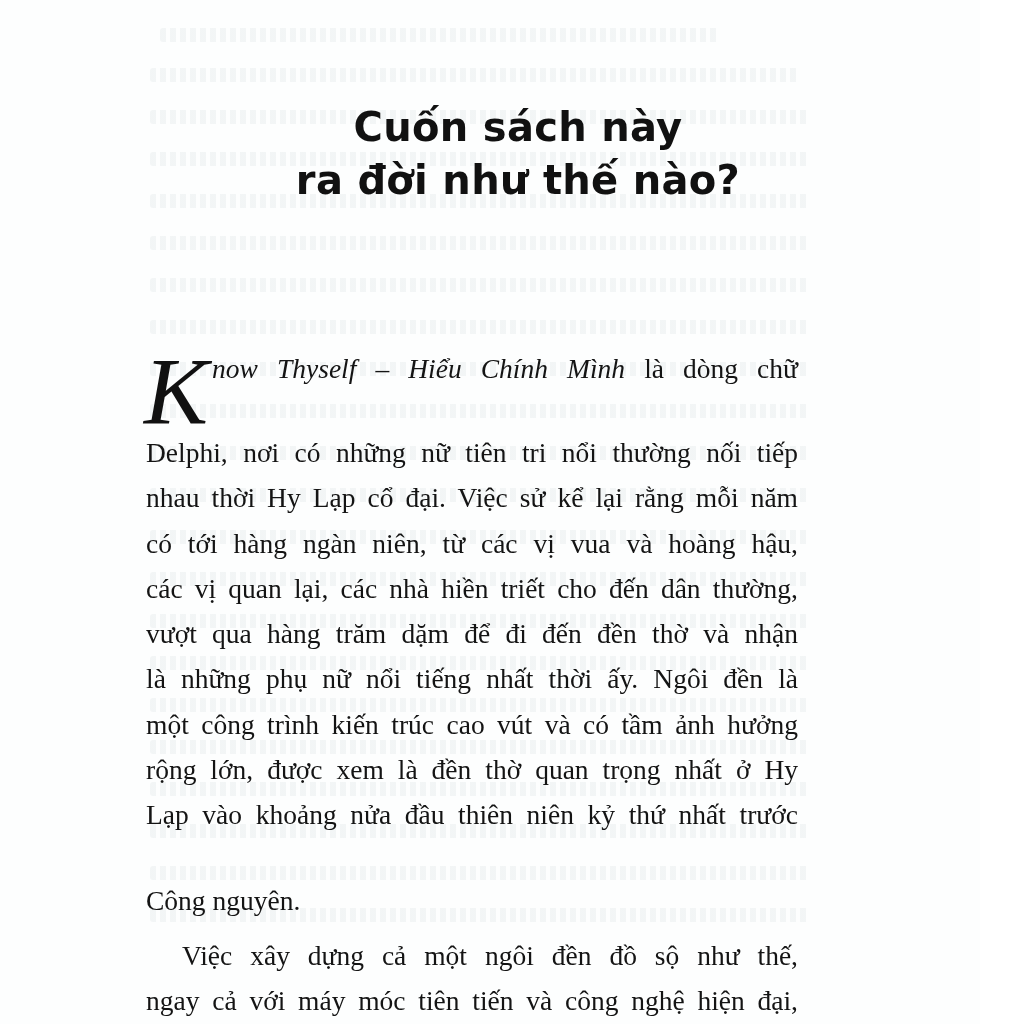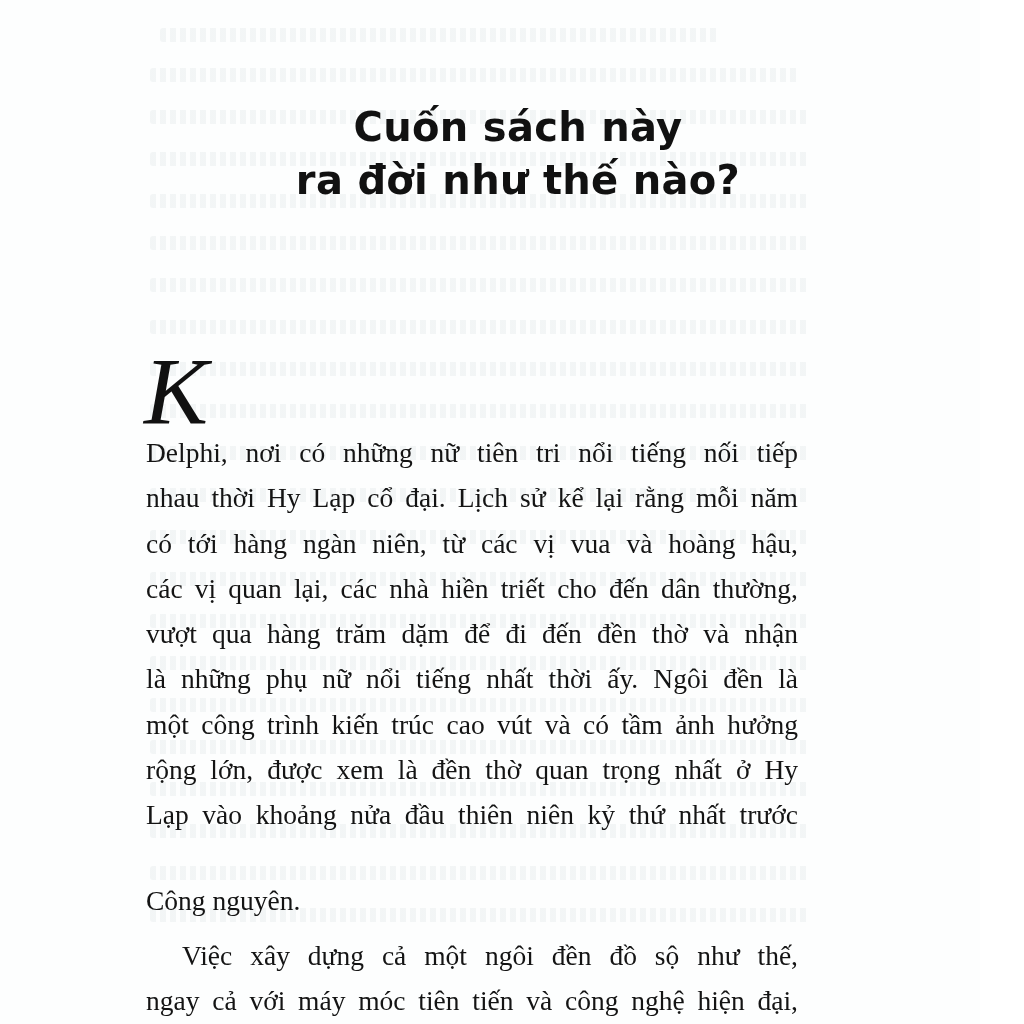--- a/index.html
+++ b/index.html
@@ -113,22 +113,23 @@
     <div class="ln" style="left:150px;top:866px;width:660px;"></div>
     <div class="ln" style="left:150px;top:908px;width:660px;"></div>
   </div>
 
   <div class="title l1">Cuốn sách này</div>
   <div class="title l2">ra đời như thế nào?</div>
 
   <div class="body-text">
     <div class="para">
       <span class="dropcap">K</span>
-      <span class="line" style="clear:both">Delphi, nơi có những nữ tiên tri nổi tiếng nối tiếp</span>
-      <span class="line">nhau thời Hy Lạp cổ đại. Lịch sử kể lại rằng mỗi năm</span>
+      <span class="line-flow"><span class="it">now Thyself – Hiểu Chính Mình</span><span> là dòng chữ</span></span>
+      <span class="line" style="clear:both">Delphi, nơi có những nữ tiên tri nổi thường nối tiếp</span>
+      <span class="line">nhau thời Hy Lạp cổ đại. Việc sử kể lại rằng mỗi năm</span>
       <span class="line">có tới hàng ngàn niên, từ các vị vua và hoàng hậu,</span>
       <span class="line">các vị quan lại, các nhà hiền triết cho đến dân thường,</span>
       <span class="line">vượt qua hàng trăm dặm để đi đến đền thờ và nhận</span>
       <span class="line">là những phụ nữ nổi tiếng nhất thời ấy. Ngôi đền là</span>
       <span class="line">một công trình kiến trúc cao vút và có tầm ảnh hưởng</span>
       <span class="line">rộng lớn, được xem là đền thờ quan trọng nhất ở Hy</span>
       <span class="line">Lạp vào khoảng nửa đầu thiên niên kỷ thứ nhất trước</span>
       <span class="line last">Công nguyên.</span>
     </div>
     <div class="para para2">

